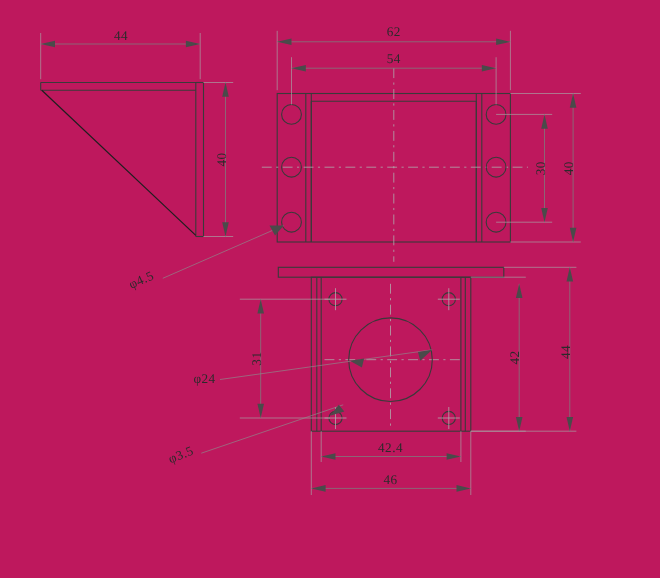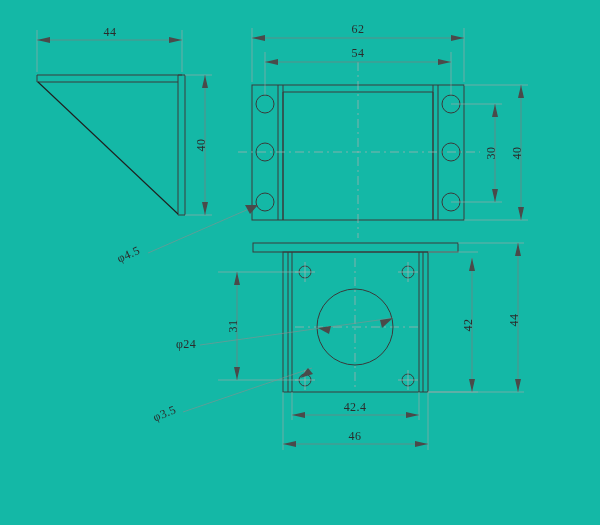--- a/index.html
+++ b/index.html
@@ -10,21 +10,21 @@
   body {
     width: 600px;
     height: 525px;
     font-family: "Liberation Serif", serif;
     overflow: hidden;
   }
   #drawing-root {
     position: relative;
     width: 600px;
     height: 525px;
-    background: #14b8a6;
+    background: #be185d;
   }
   svg#cad {
     display: block;
     width: 600px;
     height: 525px;
   }
   .solid {
     stroke: #3a3a3a;
     stroke-width: 1;
     fill: none;

